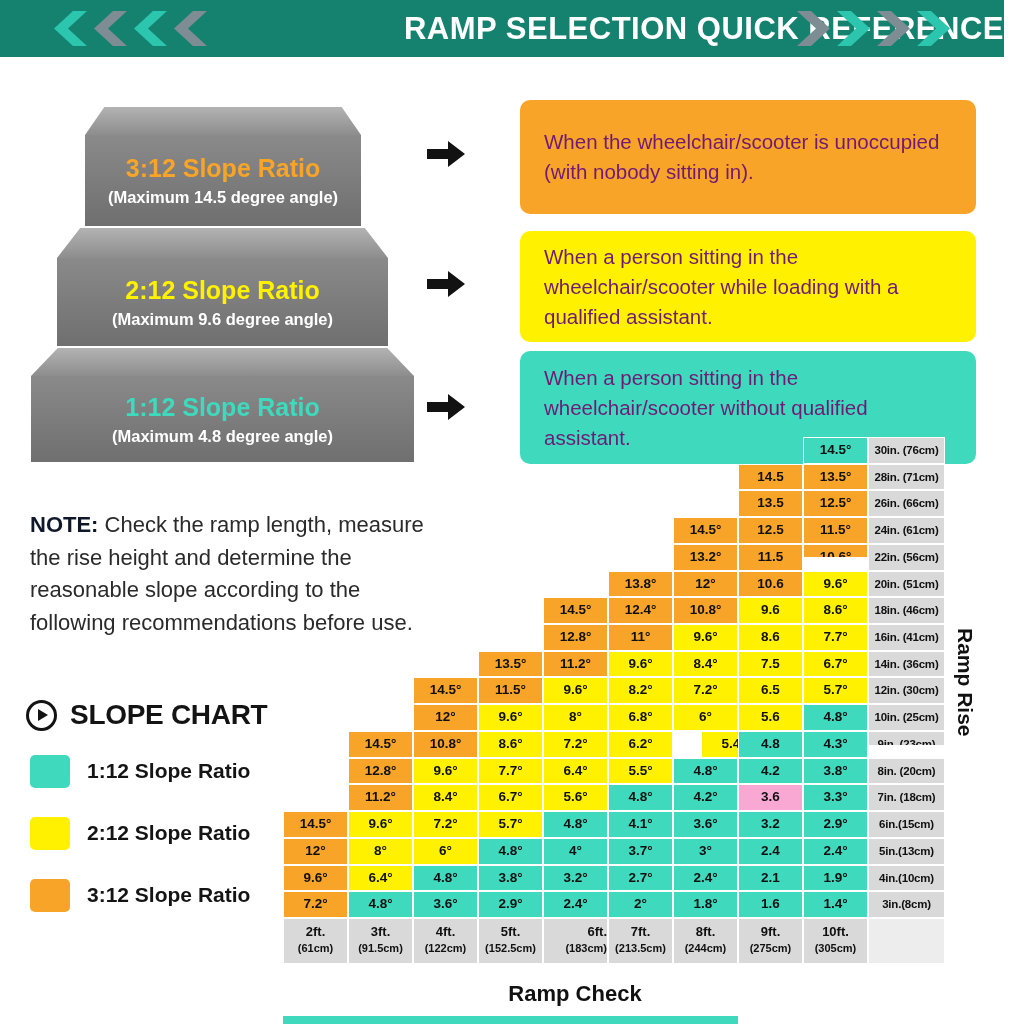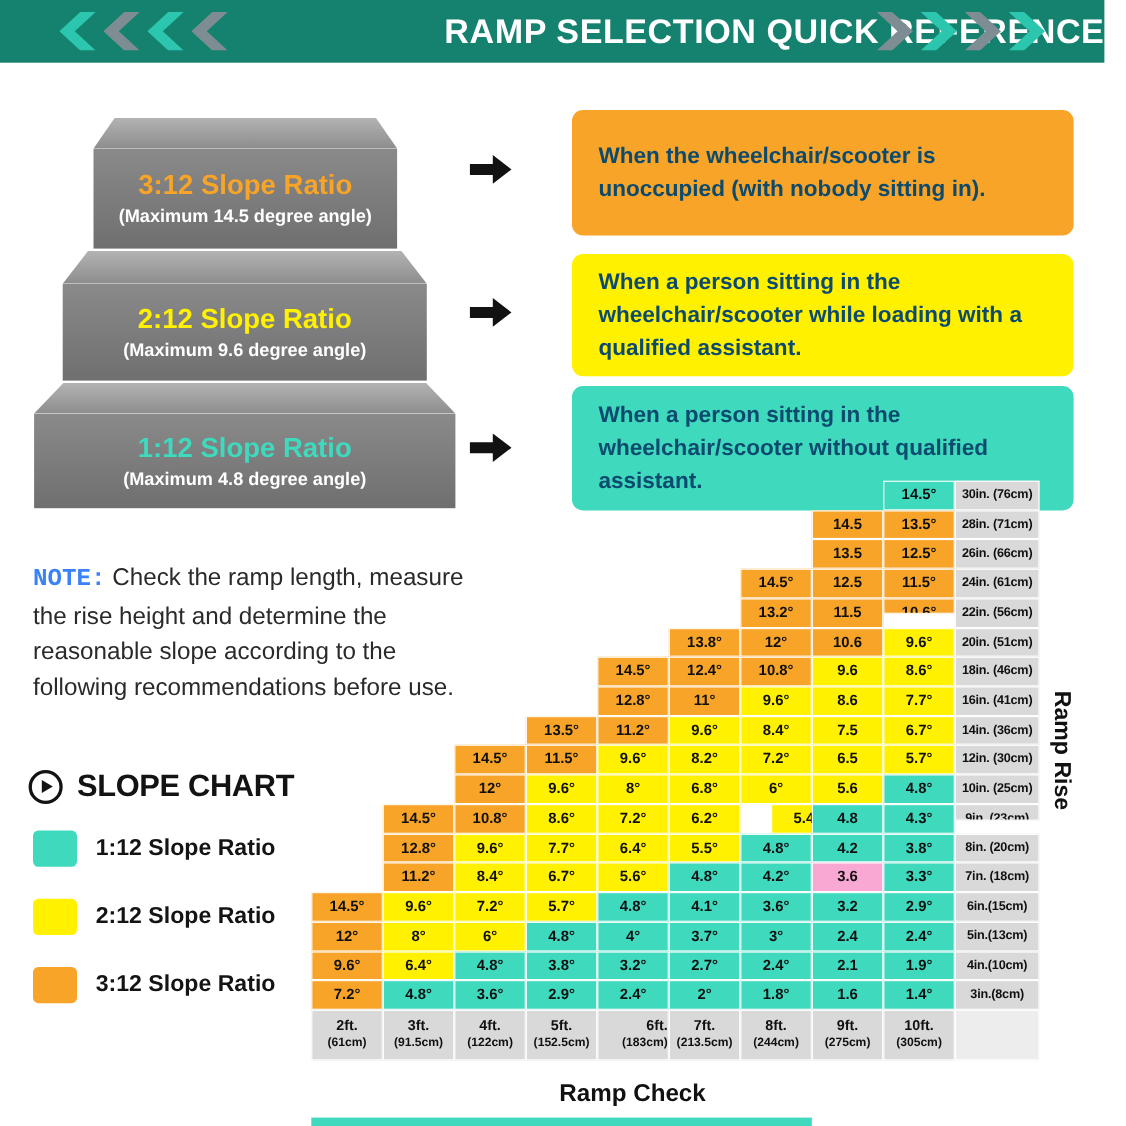--- a/index.html
+++ b/index.html
@@ -11,23 +11,23 @@
   .chev.right{right:54px;}
   .sec-head{position:absolute;display:flex;align-items:center;gap:13px;color:#131313;}
   .sec-head .txt{font-size:28px;font-weight:700;letter-spacing:-.3px;}
   .bullet{width:25px;height:25px;border:3px solid #131313;border-radius:50%;display:flex;align-items:center;justify-content:center;}
   .tri{width:0;height:0;border-left:10px solid #131313;border-top:6px solid transparent;border-bottom:6px solid transparent;margin-left:3px;}
   .step-top{position:absolute;clip-path:polygon(7% 0,93% 0,100% 100%,0 100%);background:linear-gradient(180deg,#b3b3b3,#8d8d8d);}
   .step-front{position:absolute;background:linear-gradient(180deg,#8a8a8a,#6f6f6f);display:flex;flex-direction:column;align-items:center;justify-content:center;text-align:center;}
   .step-ratio{font-size:25px;font-weight:700;}
   .step-angle{font-size:16.5px;font-weight:700;color:#ffffff;margin-top:5px;}
   .arrow{position:absolute;}
-  .callout{position:absolute;left:520px;width:456px;border-radius:10px;box-sizing:border-box;display:flex;align-items:center;padding:0 34px 0 24px;color:#0c4a6e;font-size:20.5px;font-weight:700;line-height:30px;z-index:1;}
+  .callout{position:absolute;left:520px;width:456px;border-radius:10px;box-sizing:border-box;display:flex;align-items:center;padding:0 34px 0 24px;color:#701a75;font-size:20.5px;font-weight:400;line-height:30px;z-index:1;}
   .note{position:absolute;left:30px;top:509px;width:398px;font-size:22px;line-height:32.5px;color:#2a2a2a;}
-  .note b{color:#3b82f6;font-family:Liberation Mono, monospace;}
+  .note b{color:#0f172a;}
   .legend-item{position:absolute;left:30px;display:flex;align-items:flex-start;gap:17px;}
   .swatch{width:40px;height:33px;border-radius:5px;flex:0 0 auto;}
   .leg-label{font-size:21px;font-weight:700;color:#141414;line-height:29px;margin-top:1px;}
   .tcell{position:absolute;box-sizing:border-box;border:1px solid #ffffff;font-size:13.5px;font-weight:700;color:#101010;text-align:center;overflow:hidden;white-space:nowrap;}
   .rise{background:#d9d9d9;font-size:11.5px;letter-spacing:-.2px;}
   .lenh{background:#d9d9d9;line-height:1.3;padding-top:5px;font-size:13px;}
   .lenh .cm{font-size:11px;}
   .corner{background:#ededed;}
   .axis-x{position:absolute;left:430px;top:981px;width:290px;text-align:center;font-size:22px;font-weight:700;color:#111;}
   .axis-y{position:absolute;left:953px;top:628px;writing-mode:vertical-rl;font-size:21px;font-weight:700;color:#111;}

